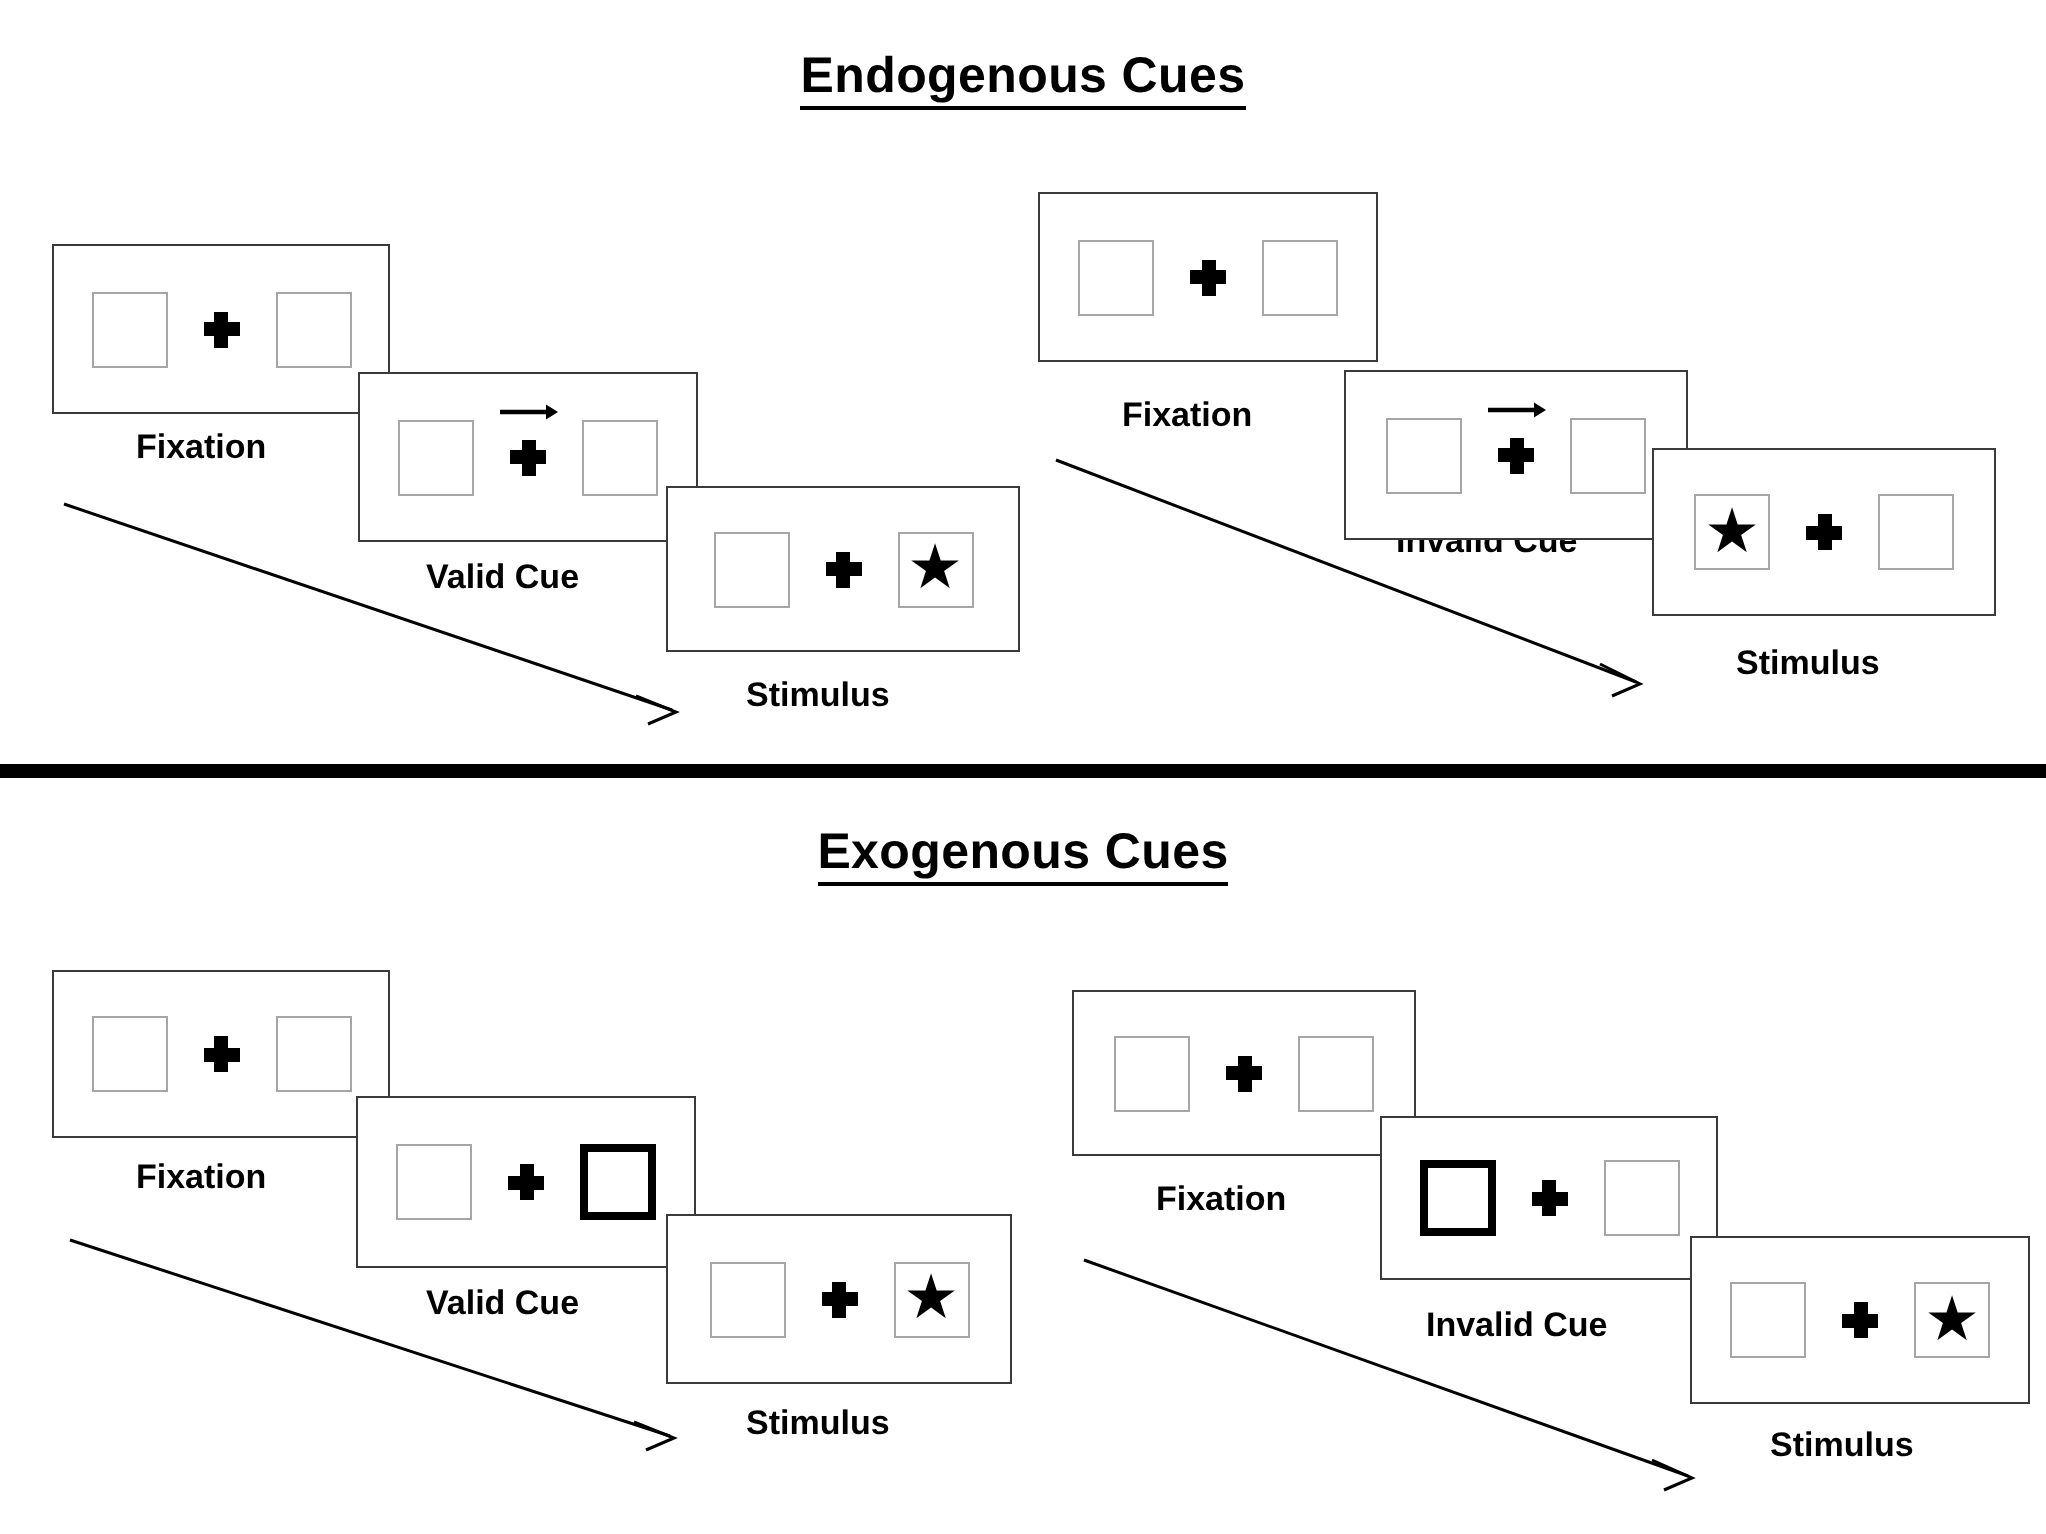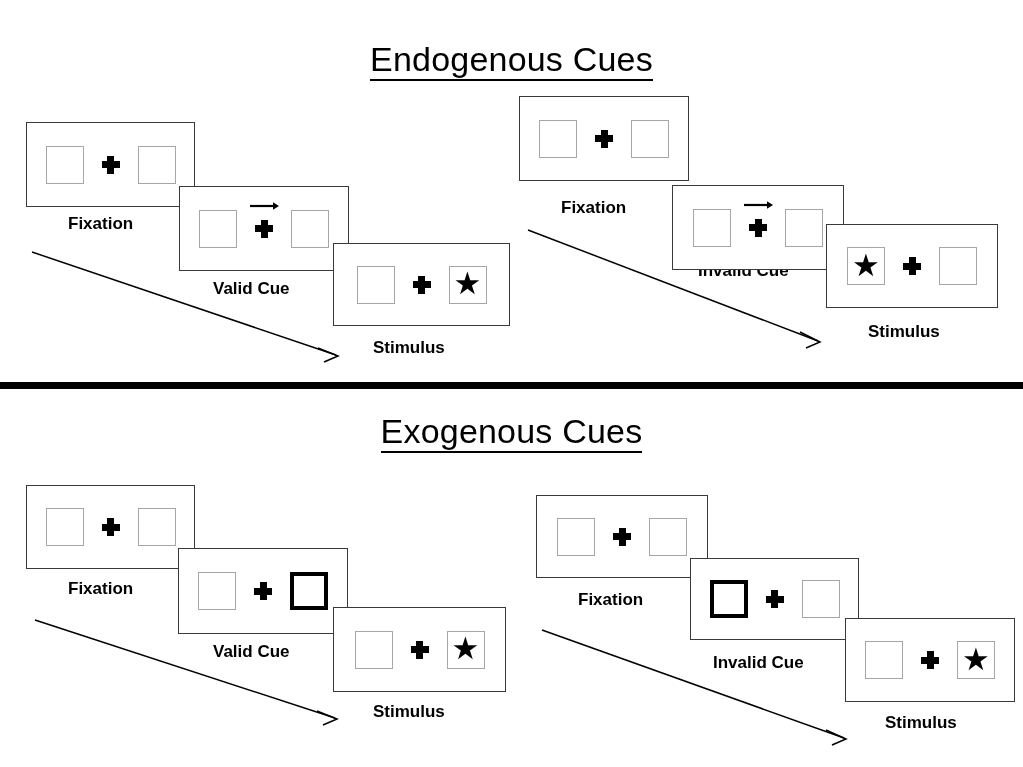--- a/index.html
+++ b/index.html
@@ -13,25 +13,24 @@
     position: relative;
     overflow: hidden;
     font-family: "Liberation Sans", sans-serif;
     color: #000000;
   }
 
   .section-title {
     position: absolute;
     width: 100%;
     text-align: center;
-    font-weight: normal;
-    font-size: 34px;
+    font-weight: bold;
+    font-size: 25px;
     letter-spacing: 0.2px;
     color: #000000;
-    margin-top: 16px;
   }
   .section-title span {
     border-bottom: 2px solid #000000;
     padding-bottom: 1px;
   }
 
   .divider {
     position: absolute;
     left: 0;
     width: 1023px;
@@ -221,21 +220,21 @@
 
 <div class="flow-arrow" style="left:526px; top:228px;">
   <svg width="310" height="125" viewBox="0 0 310 125">
     <line x1="2" y1="2" x2="292" y2="113" stroke="#000" stroke-width="1.5"></line>
     <polyline points="274,104 294,114 280,120" fill="none" stroke="#000" stroke-width="1.5"></polyline>
   </svg>
 </div>
 
 <div class="divider" style="top:382px;"></div>
 
-<div class="section-title" style="top:396px;">
+<div class="section-title" style="top:412px;">
   <span>Exogenous Cues</span>
 </div>
 
 <div class="panel" style="left:26px; top:485px; width:169px; height:84px; z-index:1;">
   <div class="panel-inner">
     <div class="box"></div>
     <div class="fixation"></div>
     <div class="box"></div>
   </div>
 </div>

